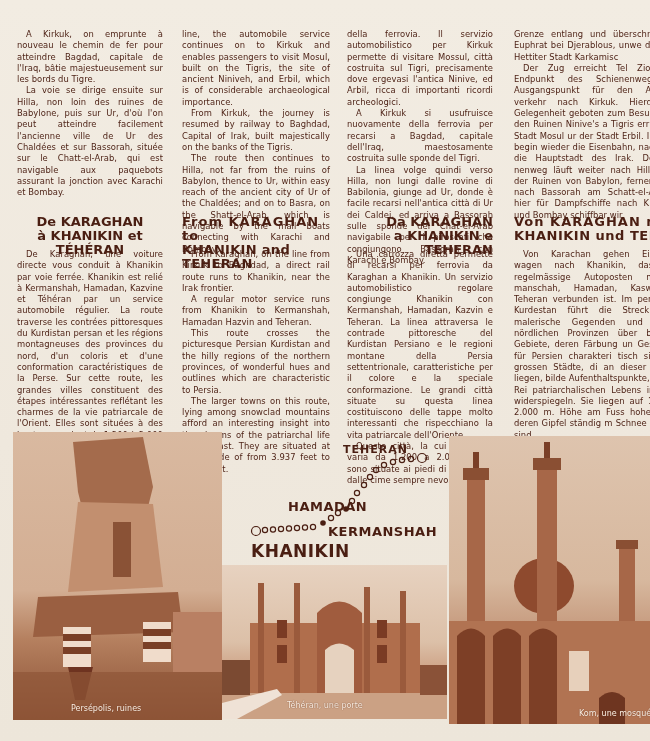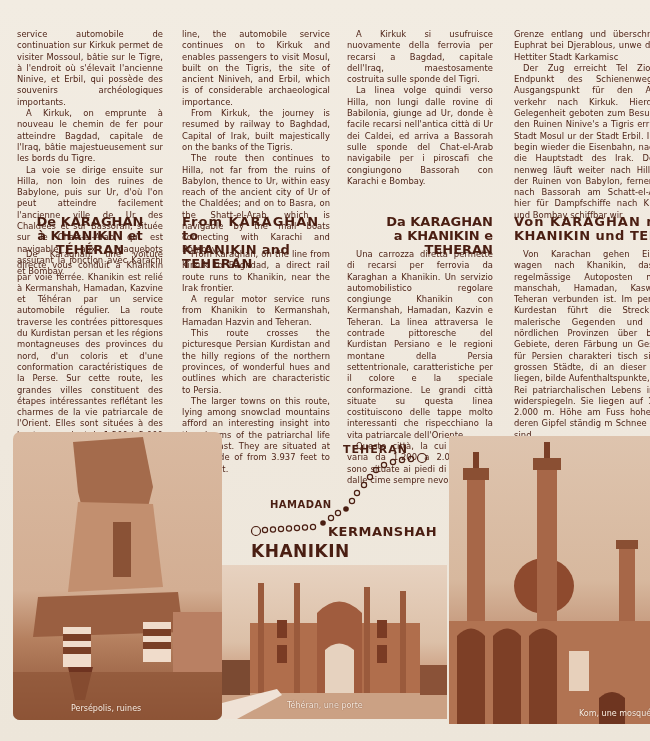--- a/index.html
+++ b/index.html
@@ -17,45 +17,45 @@
   .c4 p{white-space:normal;width:170px;}
   .top{top:29px;}
   .mid{top:249px;}
   .title{position:absolute;top:215px;font-weight:bold;font-size:13px;line-height:14px;}
   .t1{left:17px;width:146px;text-align:center;}
   .t2{left:182px;width:148px;letter-spacing:1px;}
   .t3{left:347px;width:146px;text-align:right;}
   .t4{left:514px;width:170px;letter-spacing:1px;white-space:nowrap;}
   .photo{position:absolute;overflow:hidden;}
   .p1{left:13px;top:432px;width:209px;height:288px;
-    background:linear-gradient(180deg,#d9b9a0 0%,#d3ae93 55%,#b5805f 72%,#8a5034 100%);border-radius:7px;}
+    background:linear-gradient(180deg,#d9b9a0 0%,#d3ae93 55%,#b5805f 72%,#8a5034 100%);}
   .p2{left:222px;top:565px;width:225px;height:154px;
     background:linear-gradient(180deg,#e7d2c0 0%,#dcc0a8 50%,#c8987a 75%,#d5b49a 100%);}
   .p3{left:449px;top:436px;width:201px;height:288px;
     background:linear-gradient(180deg,#dec4ae 0%,#d7b89e 50%,#b98466 80%,#a56d4f 100%);}
   .caption{position:absolute;font-size:8px;color:#fff3e6;text-shadow:0 0 1px #5a2a18;white-space:nowrap;}
   .map{position:absolute;left:222px;top:432px;width:225px;height:133px;}
   .maplabel{position:absolute;font-weight:bold;color:#4a1e12;white-space:nowrap;}
 </style>
 </head>
 <body>
 
 <div class="page">
 
   <div class="col c1 top">
-    <p class="first">service automobile de continuation sur Kirkuk permet de visiter Mossoul, bâtie sur le Tigre, à l'endroit où s'élevait l'ancienne Ninive, et Erbil, qui possède des souvenirs archéologiques importants.</p>
     <p>A Kirkuk, on emprunte à nouveau le chemin de fer pour atteindre Bagdad, capitale de l'Iraq, bâtie majestueusement sur les bords du Tigre.</p>
     <p>La voie se dirige ensuite sur Hilla, non loin des ruines de Babylone, puis sur Ur, d'où l'on peut atteindre facilement l'ancienne ville de Ur des Chaldées et sur Bassorah, située sur le Chatt-el-Arab, qui est navigable aux paquebots assurant la jonction avec Karachi et Bombay.</p>
   </div>
   <div class="col c2 top">
     <p class="first">line, the automobile service continues on to Kirkuk and enables passengers to visit Mosul, built on the Tigris, the site of ancient Niniveh, and Erbil, which is of considerable archaeological importance.</p>
     <p>From Kirkuk, the journey is resumed by railway to Baghdad, Capital of Irak, built majestically on the banks of the Tigris.</p>
     <p>The route then continues to Hilla, not far from the ruins of Babylon, thence to Ur, within easy reach of the ancient city of Ur of the Chaldées; and on to Basra, on the Shatt-el-Arab, which is navigable by the mail boats connecting with Karachi and Bombay.</p>
   </div>
   <div class="col c3 top">
+    <p class="first">della ferrovia. Il servizio automobilistico per Kirkuk permette di visitare Mossul, città costruita sul Tigri, precisamente dove ergevasi l'antica Ninive, ed Arbil, ricca di importanti ricordi archeologici.</p>
     <p>A Kirkuk si usufruisce nuovamente della ferrovia per recarsi a Bagdad, capitale dell'Iraq, maestosamente costruita sulle sponde del Tigri.</p>
     <p>La linea volge quindi verso Hilla, non lungi dalle rovine di Babilonia, giunge ad Ur, donde è facile recarsi nell'antica città di Ur dei Caldei, ed arriva a Bassorah sulle sponde del Chat-el-Arab navigabile per i piroscafi che congiungono Bassorah con Karachi e Bombay.</p>
   </div>
   <div class="col c4 top">
     <p class="first">Grenze entlang und überschreit den Euphrat bei Djerablous, unwe der alten Hettiter Stadt Karkamisc</p>
     <p>Der Zug erreicht Tel Ziouan, d Endpunkt des Schienenweges ur Ausgangspunkt für den Automob verkehr nach Kirkuk. Hierdurch i Gelegenheit geboten zum Besu der auf den Ruinen Ninive's a Tigris errichteten Stadt Mosul ur der Stadt Erbil. In Kirkuk begin wieder die Eisenbahn, nach Bagd die Hauptstadt des Irak. Der Schi nenweg läuft weiter nach Hilla unwe der Ruinen von Babylon, ferner üb Ur, nach Bassorah am Schatt-el-Ara der hier für Dampfschiffe nach K ratschi und Bombay schiffbar wir</p>
   </div>
 
   <div class="title t1">
     <div>De KARAGHAN</div>
@@ -131,21 +131,21 @@
         <circle cx="162" cy="33" r="2.6"></circle>
         <circle cx="171" cy="30" r="2.6"></circle>
         <circle cx="180" cy="28" r="2.6"></circle>
         <circle cx="189" cy="27" r="2.6"></circle>
         <circle cx="200" cy="26" r="4.5"></circle>
       </g>
       <circle cx="101" cy="91" r="2.8" fill="#4a1e12"></circle>
       <circle cx="124" cy="77" r="2.8" fill="#4a1e12"></circle>
     </svg>
     <div class="maplabel" style="left:121px;top:11px;font-size:11px;letter-spacing:1px">TEHERAN</div>
-    <div class="maplabel" style="left:48px;top:67px;font-size:10px;letter-spacing:0.5px">HAMADAN</div>
+    <div class="maplabel" style="left:66px;top:67px;font-size:13px;letter-spacing:0.5px">HAMADAN</div>
     <div class="maplabel" style="left:106px;top:92px;font-size:13px;letter-spacing:0.5px">KERMANSHAH</div>
     <div class="maplabel" style="left:29px;top:109px;font-size:17px;letter-spacing:0.5px">KHANIKIN</div>
   </div>
 
   <div class="photo p2">
     <svg width="225" height="154" viewBox="0 0 225 154">
       <rect x="28" y="58" width="170" height="72" fill="#b06e4c"></rect>
       <rect x="36" y="18" width="6" height="110" fill="#9a5a3c"></rect>
       <rect x="72" y="18" width="6" height="110" fill="#9a5a3c"></rect>
       <rect x="142" y="22" width="6" height="106" fill="#9a5a3c"></rect>

